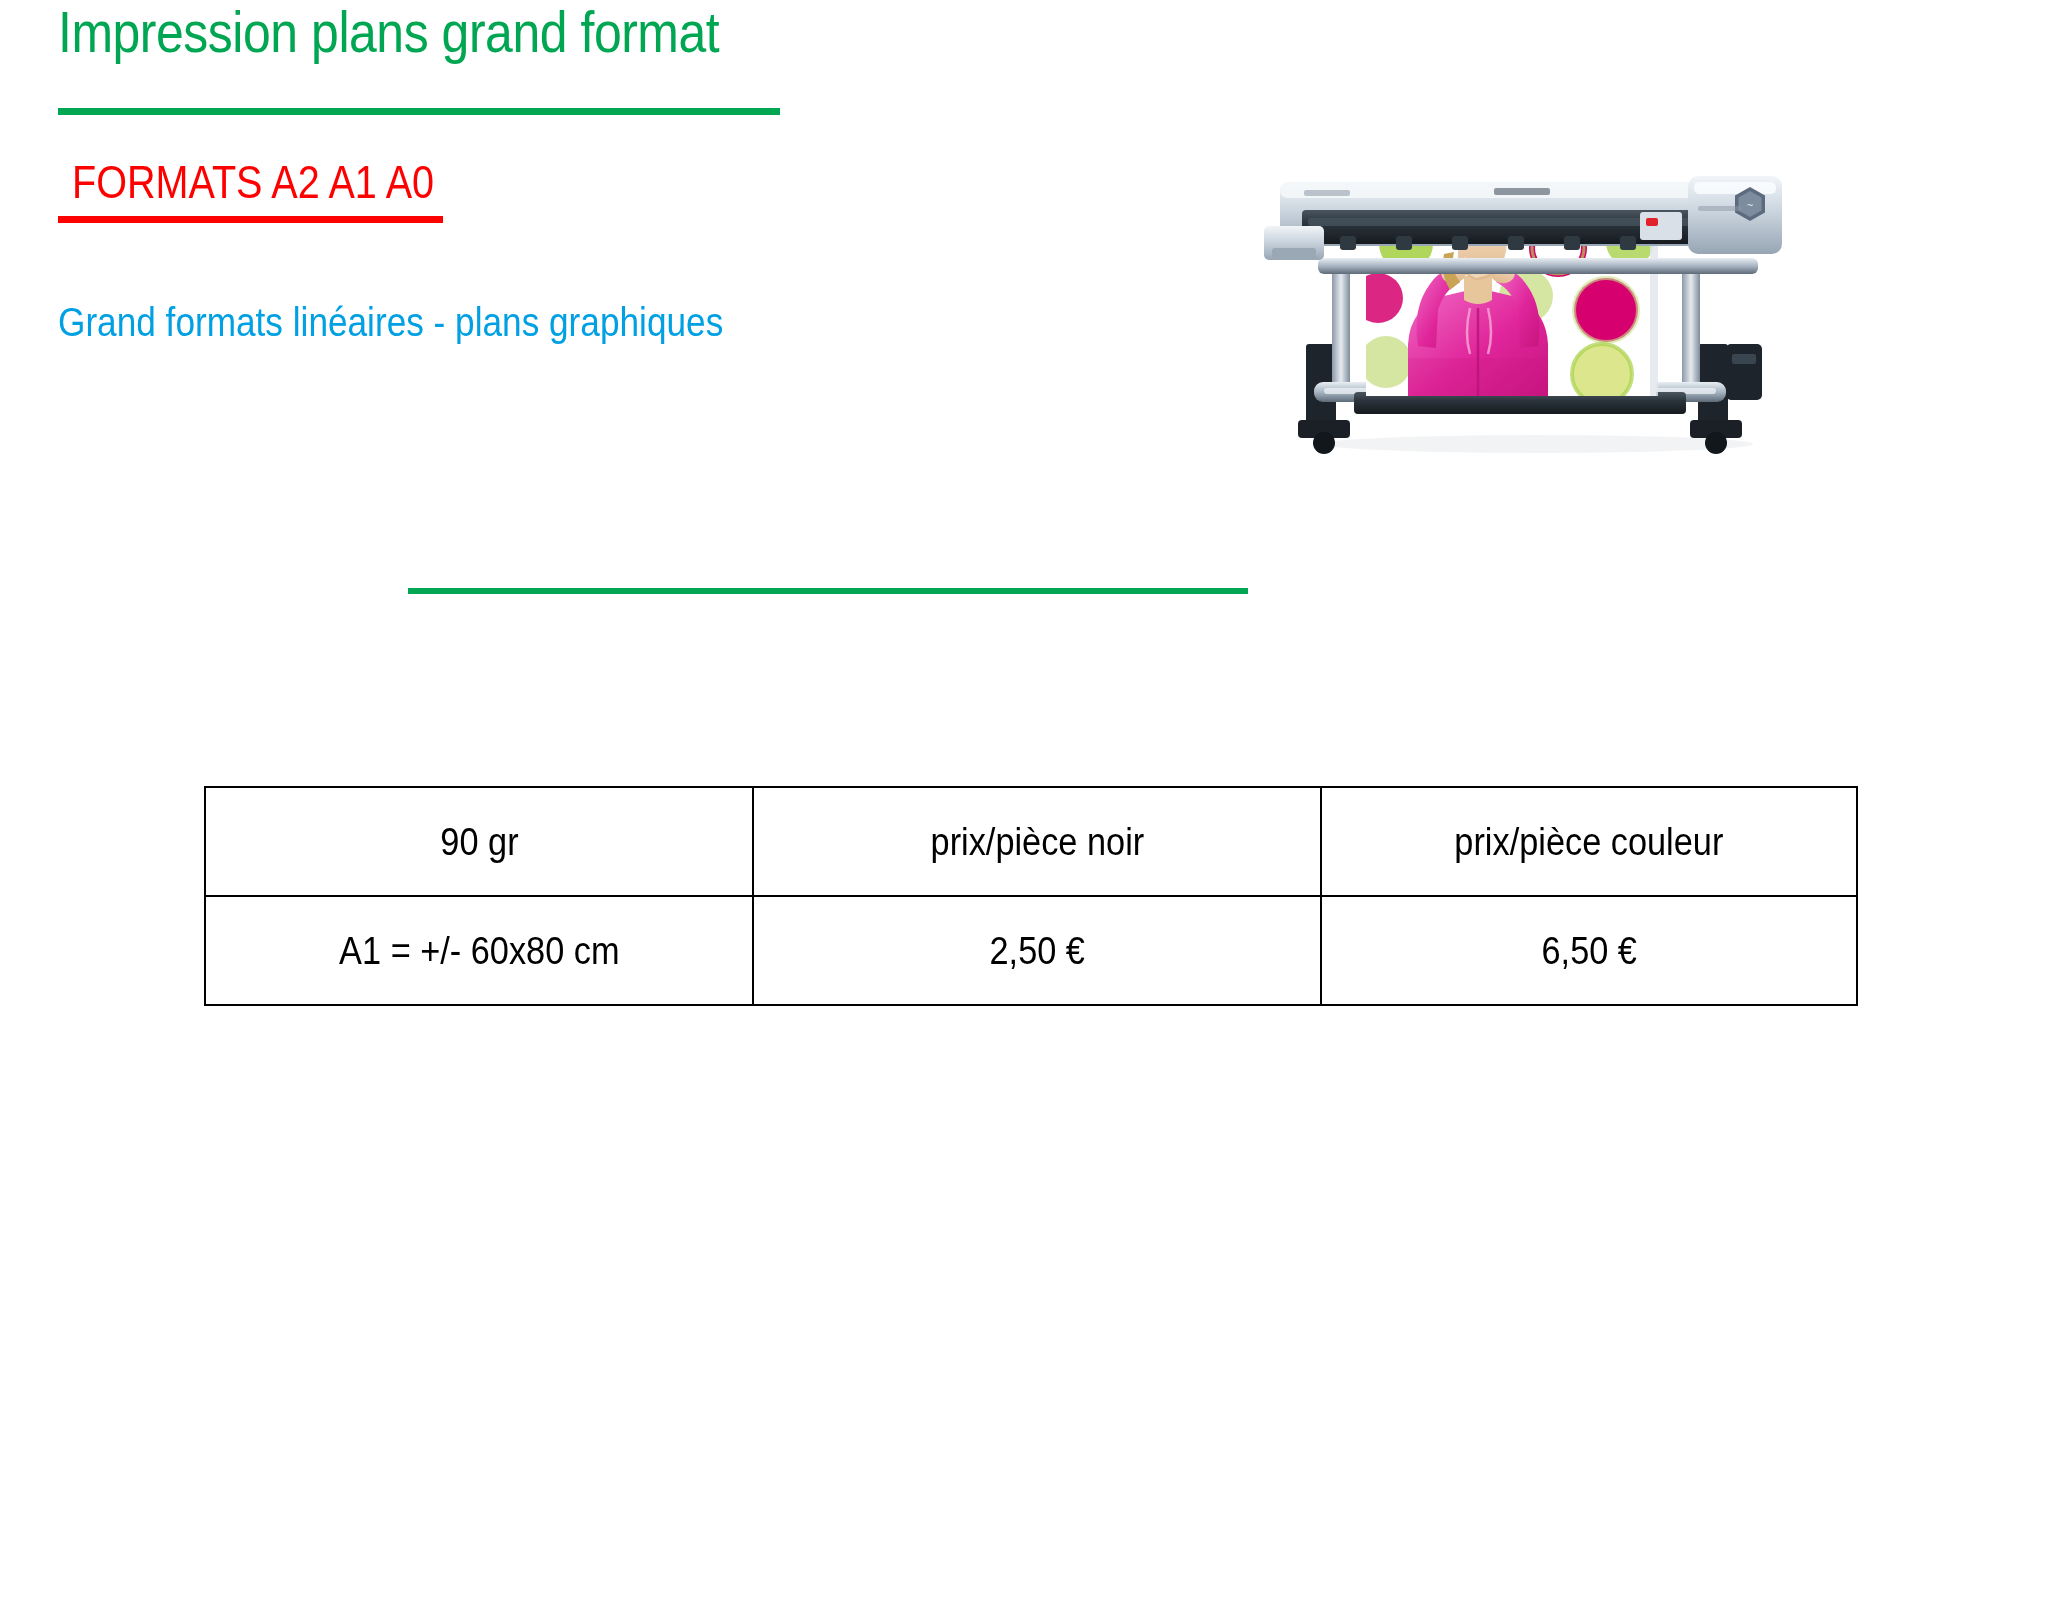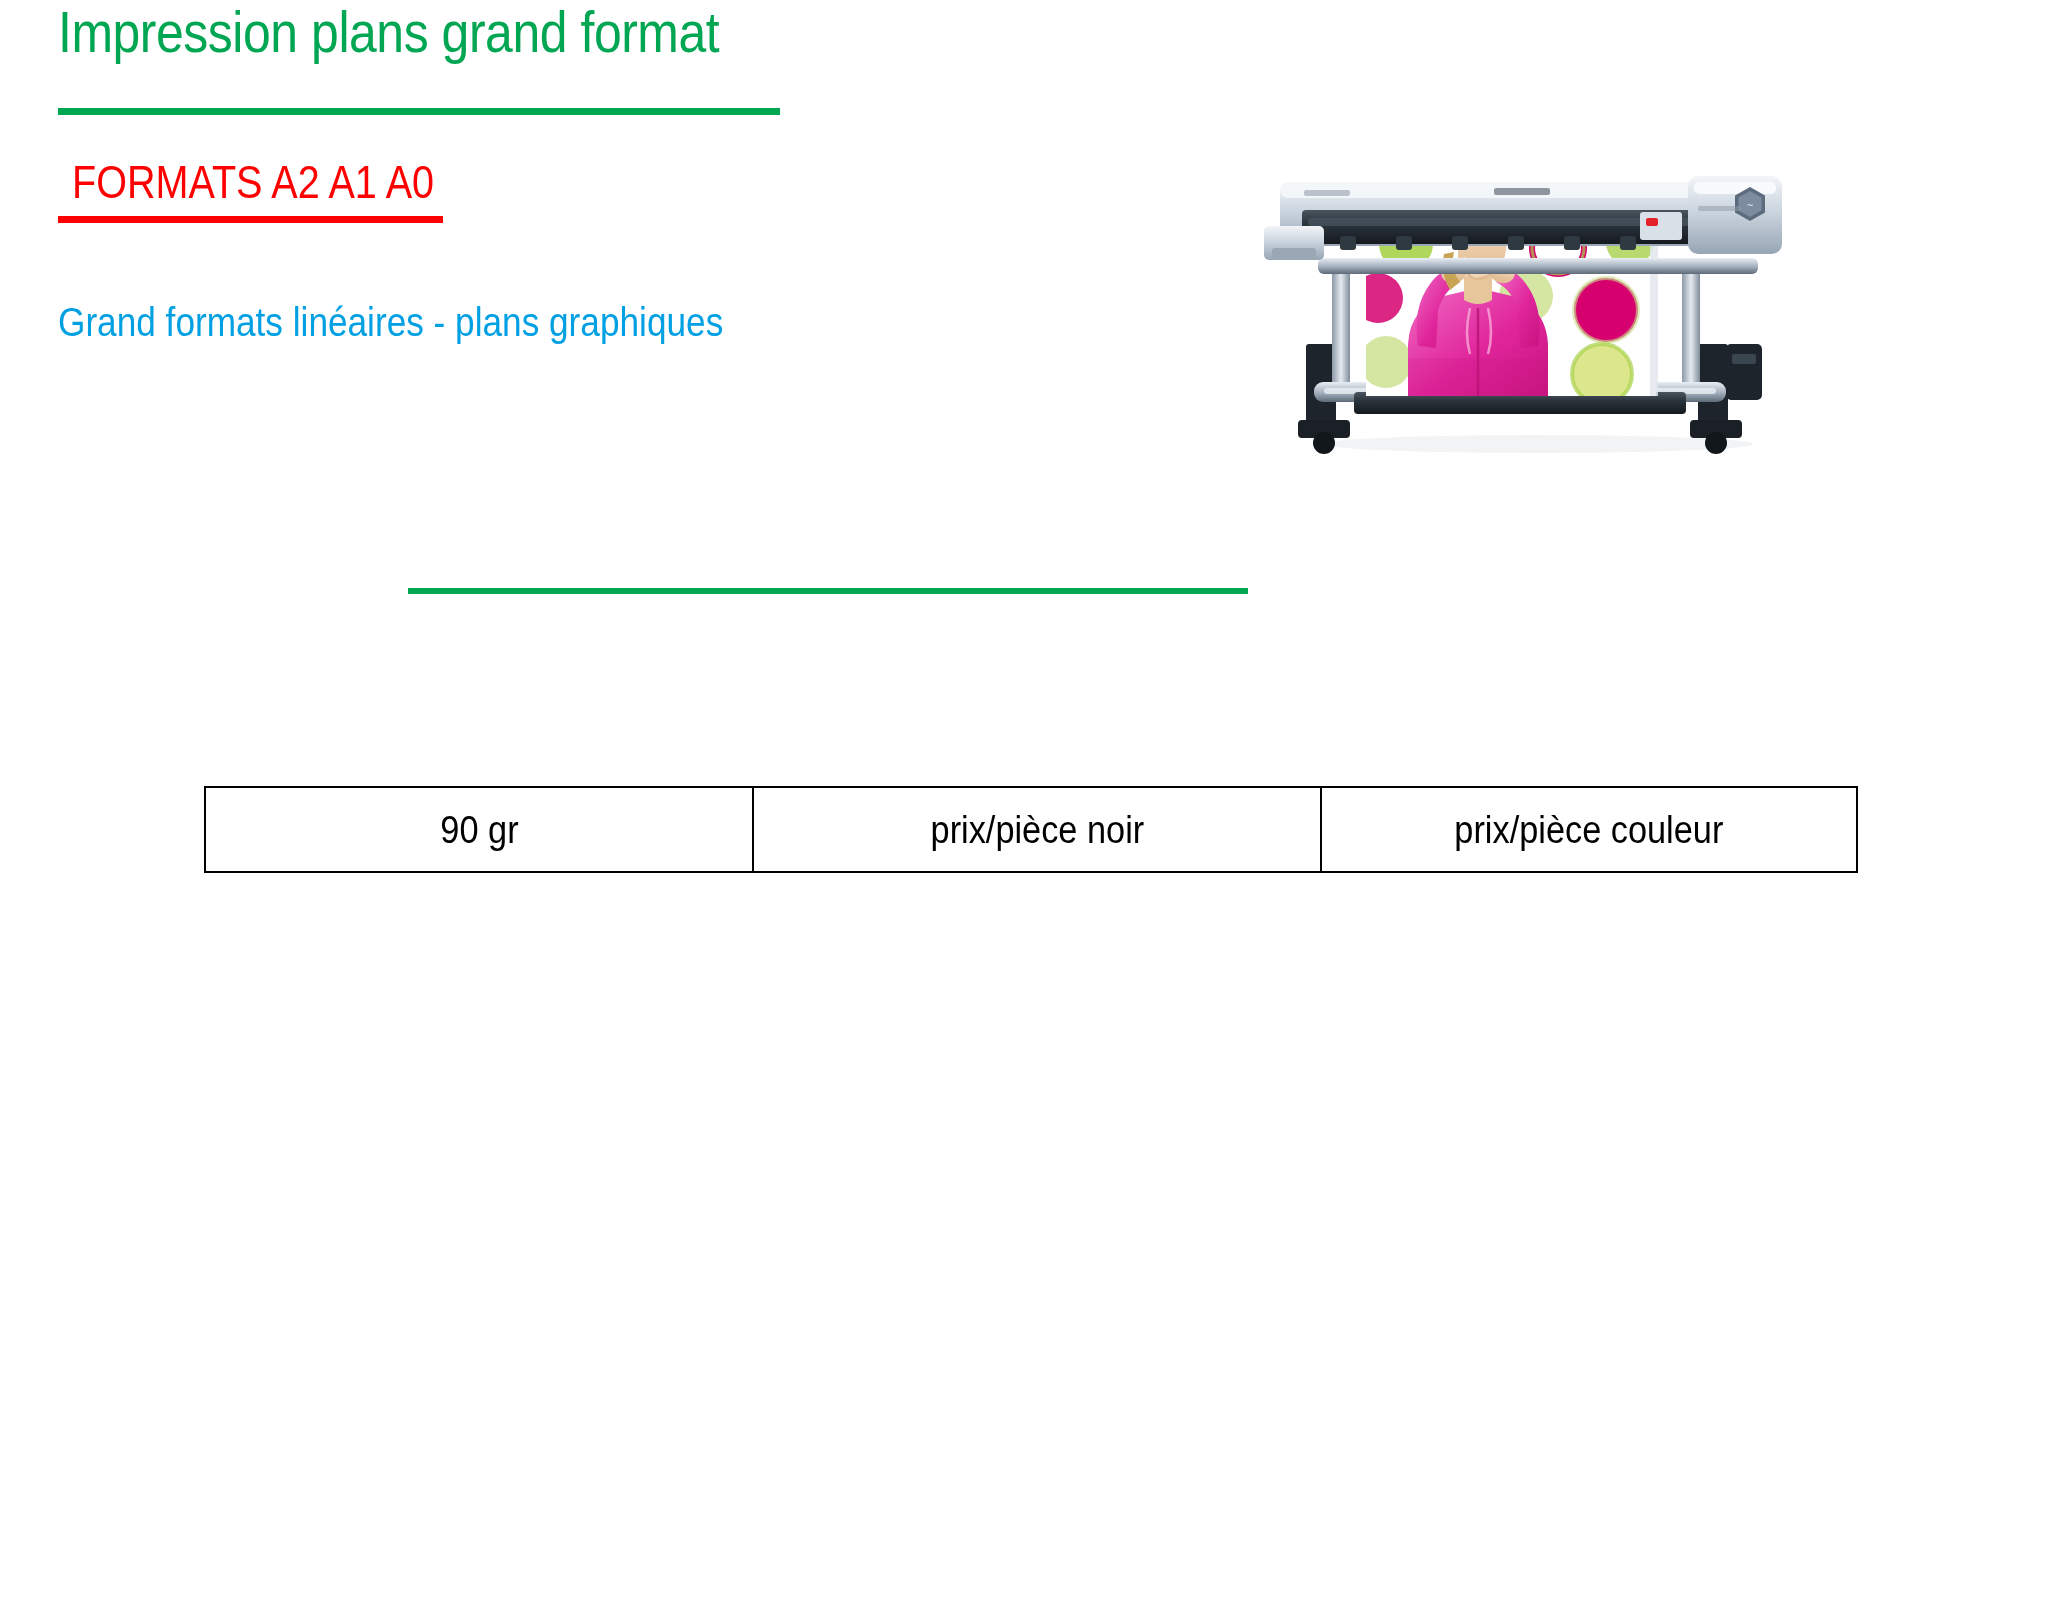--- a/index.html
+++ b/index.html
@@ -111,21 +111,21 @@
     table-layout: fixed;
   }
   table.price-table td {
     border: 2.5px solid #000000;
     height: 75px;
     text-align: center;
     vertical-align: middle;
     font-size: 39px;
     color: #000000;
     font-weight: 400;
-    padding: 4px 6px;
+    padding: 16px 6px;
     white-space: nowrap;
   }
   table.price-table td .cellinner {
     display: inline-block;
     transform: scaleX(0.88);
     transform-origin: center center;
   }
   col.c1 { width: 548px; }
   col.c2 { width: 568px; }
   col.c3 { width: 536px; }
@@ -293,15 +293,20 @@
       <col class="c1">
         <col class="c2">
         <col class="c3">
     </colgroup>
     <tbody>
       <tr>
         <td><span class="cellinner">90 gr</span></td>
         <td><span class="cellinner">prix/pièce noir</span></td>
         <td><span class="cellinner">prix/pièce couleur</span></td>
       </tr>
+      <tr>
+        <td><span class="cellinner">A1 = +/- 60x80 cm</span></td>
+        <td><span class="cellinner">2,50 €</span></td>
+        <td><span class="cellinner">6,50 €</span></td>
+      </tr>
     </tbody>
   </table>
 </div>
 
 </body></html>

